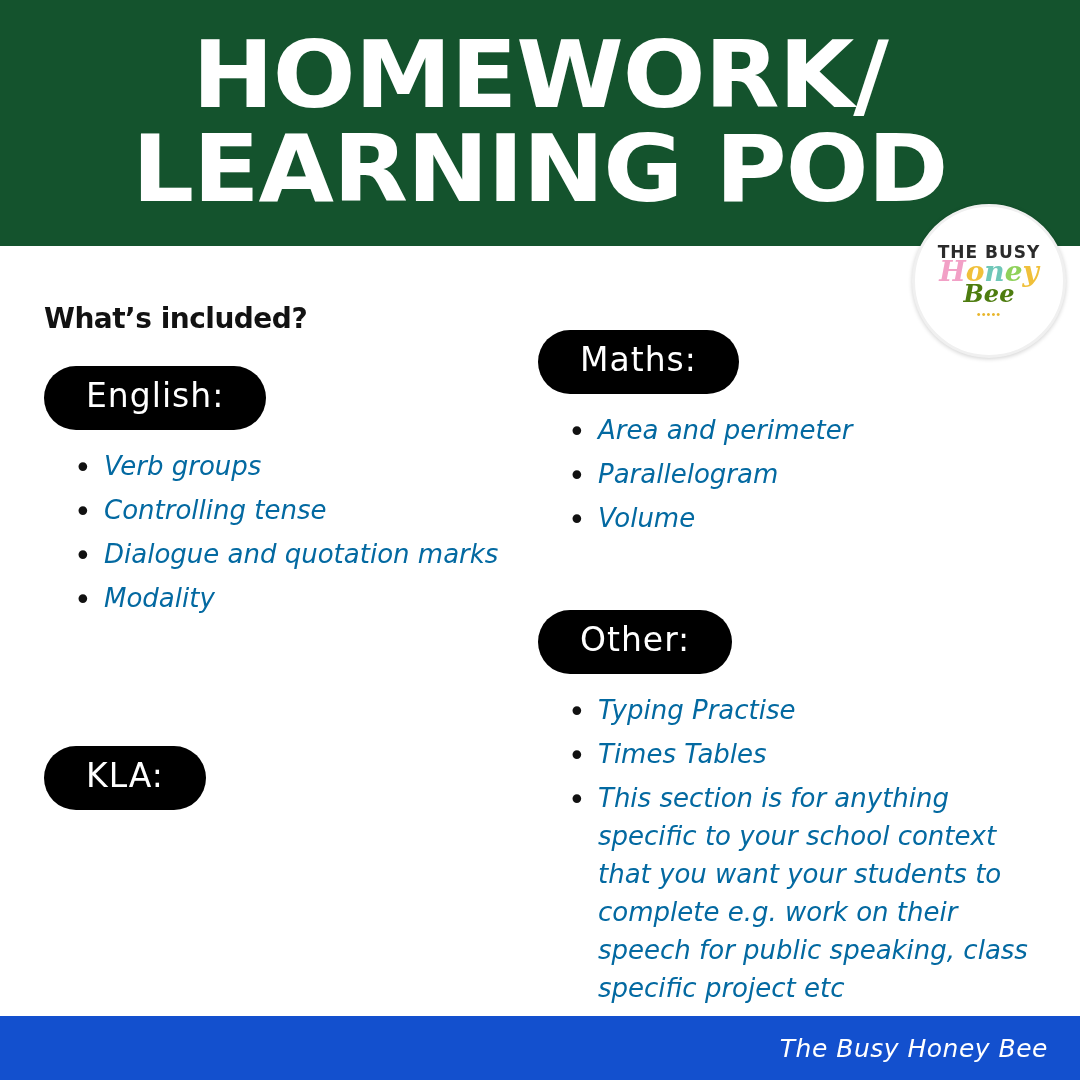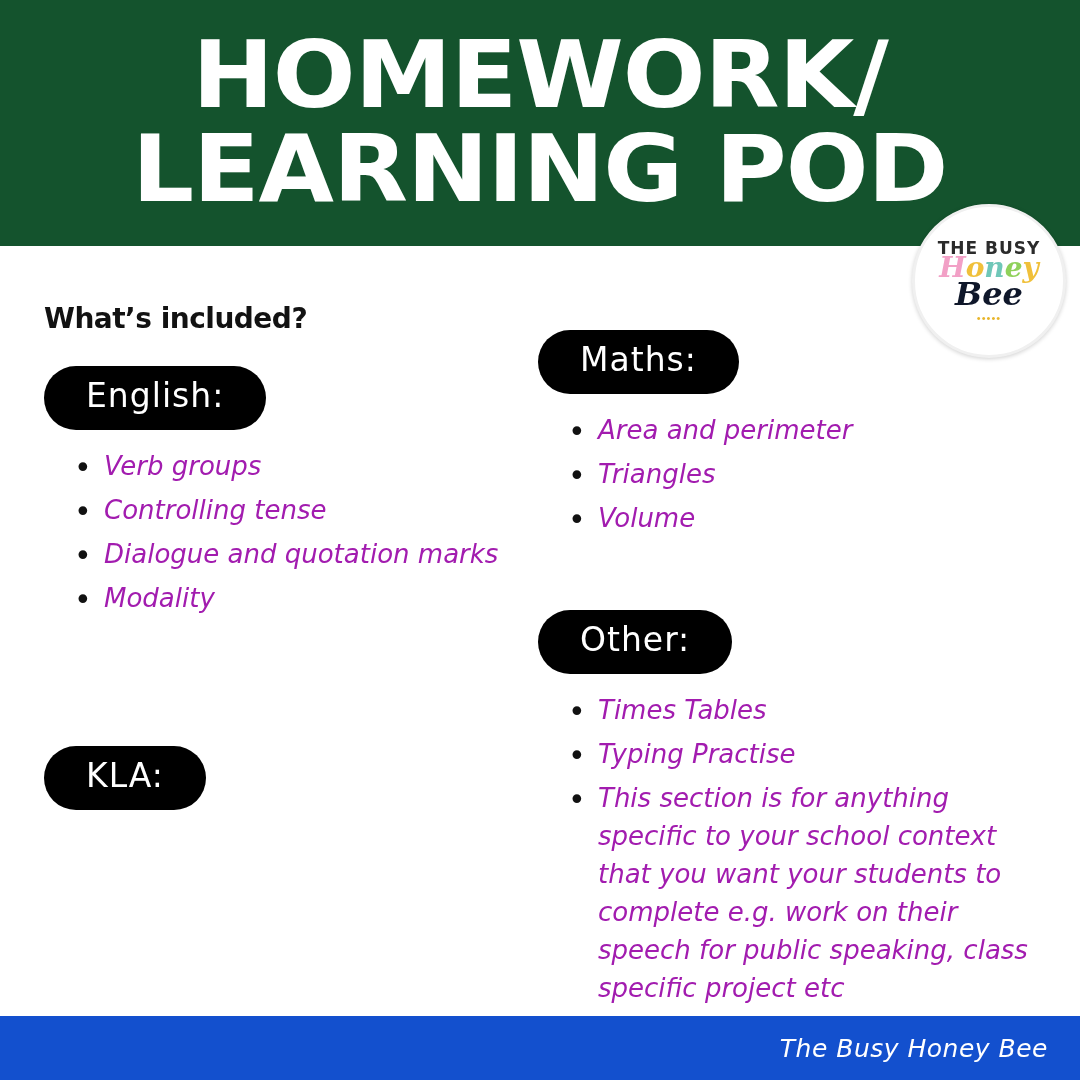--- a/index.html
+++ b/index.html
@@ -79,23 +79,23 @@
     font-style: italic;
     font-weight: bold;
     font-size: 28px;
     line-height: 1;
     white-space: nowrap;
   }
   .logo-bottom {
     font-family: "DejaVu Serif", serif;
     font-style: italic;
     font-weight: bold;
-    font-size: 32px;
+    font-size: 24px;
     line-height: 1;
-    color: #0f172a;
+    color: #4d7c0f;
     margin-top: -4px;
   }
   .logo-dots {
     margin-top: 2px;
     font-size: 11px;
     letter-spacing: 1px;
     color: #e8b52a;
   }
 
   
@@ -146,21 +146,21 @@
   ul.items {
     list-style: none;
     margin: 0;
     padding: 0 0 0 28px;
   }
   ul.items li {
     position: relative;
     font-family: "DejaVu Sans", sans-serif;
     font-size: 26px;
     line-height: 1.46;
-    color: #a21caf;
+    color: #0369a1;
     margin-bottom: 6px;
     padding-left: 32px;
     font-style: italic;
   }
   ul.items li::before {
     content: "\2022";
     position: absolute;
     left: 2px;
     top: -2px;
     font-size: 30px;
@@ -237,32 +237,32 @@
     </div>
 
     <div class="col-right">
 
       <div class="block-maths">
         <div class="pill-wrap">
           <span class="pill">Maths:</span>
         </div>
         <ul class="items">
           <li>Area and perimeter</li>
-          <li>Triangles</li>
+          <li>Parallelogram</li>
           <li>Volume</li>
         </ul>
       </div>
 
       <div class="block-other">
         <div class="pill-wrap">
           <span class="pill">Other:</span>
         </div>
         <ul class="items">
+          <li>Typing Practise</li>
           <li>Times Tables</li>
-          <li>Typing Practise</li>
           <li>This section is for anything specific to your school context that you want your students to complete e.g. work on their speech for public speaking, class specific project etc</li>
         </ul>
       </div>
 
     </div>
   </div>
 
   <div class="footer">
     <div class="footer-text">The Busy Honey Bee</div>
   </div>

